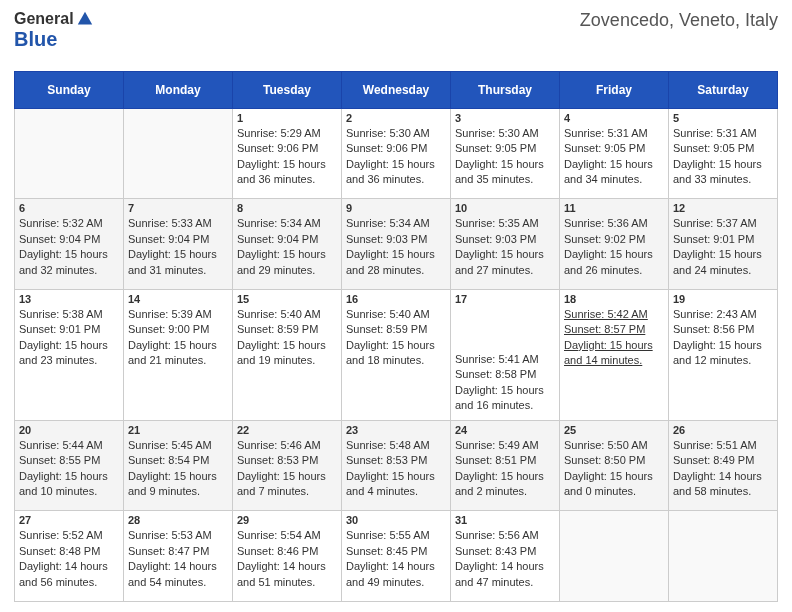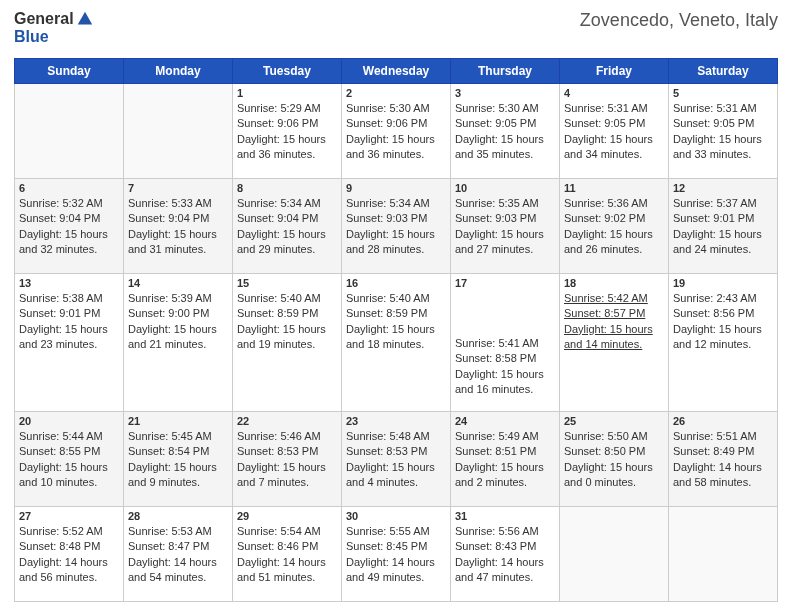--- a/index.html
+++ b/index.html
@@ -14,38 +14,38 @@
       width: 792px;
       height: 612px;
       padding: 10px 14px;
       display: flex;
       flex-direction: column;
     }
     .header {
       display: flex;
       justify-content: space-between;
       align-items: flex-start;
-      margin-bottom: 12px;
+      margin-bottom: 20px;
     }
     .logo {
       display: flex;
       flex-direction: column;
       align-items: flex-start;
     }
     .logo-text {
       display: flex;
       align-items: center;
     }
     .logo-general {
       font-size: 16px;
       font-weight: bold;
       color: #333;
     }
     .logo-blue {
-      font-size: 16px;
+      font-size: 20px;
       font-weight: bold;
       color: #2255aa;
     }
     .logo-icon {
       width: 18px;
       height: 18px;
       margin-left: 2px;
     }
     .title-area {
       text-align: right;
@@ -64,21 +64,21 @@
       border: 1px solid #ccc;
       border-collapse: collapse;
       width: 100%;
       flex: 1;
       table-layout: fixed;
     }
     .calendar th {
       background-color: #2255bb;
       color: #fff;
       text-align: center;
-      padding: 5px 2px;
+      padding: 11px 2px;
       font-size: 12px;
       border: 1px solid #1a44aa;
     }
     .calendar td {
       border: 1px solid #ccc;
       vertical-align: top;
       padding: 3px 4px;
       font-size: 9.5px;
       color: #333;
       height: 88px;

